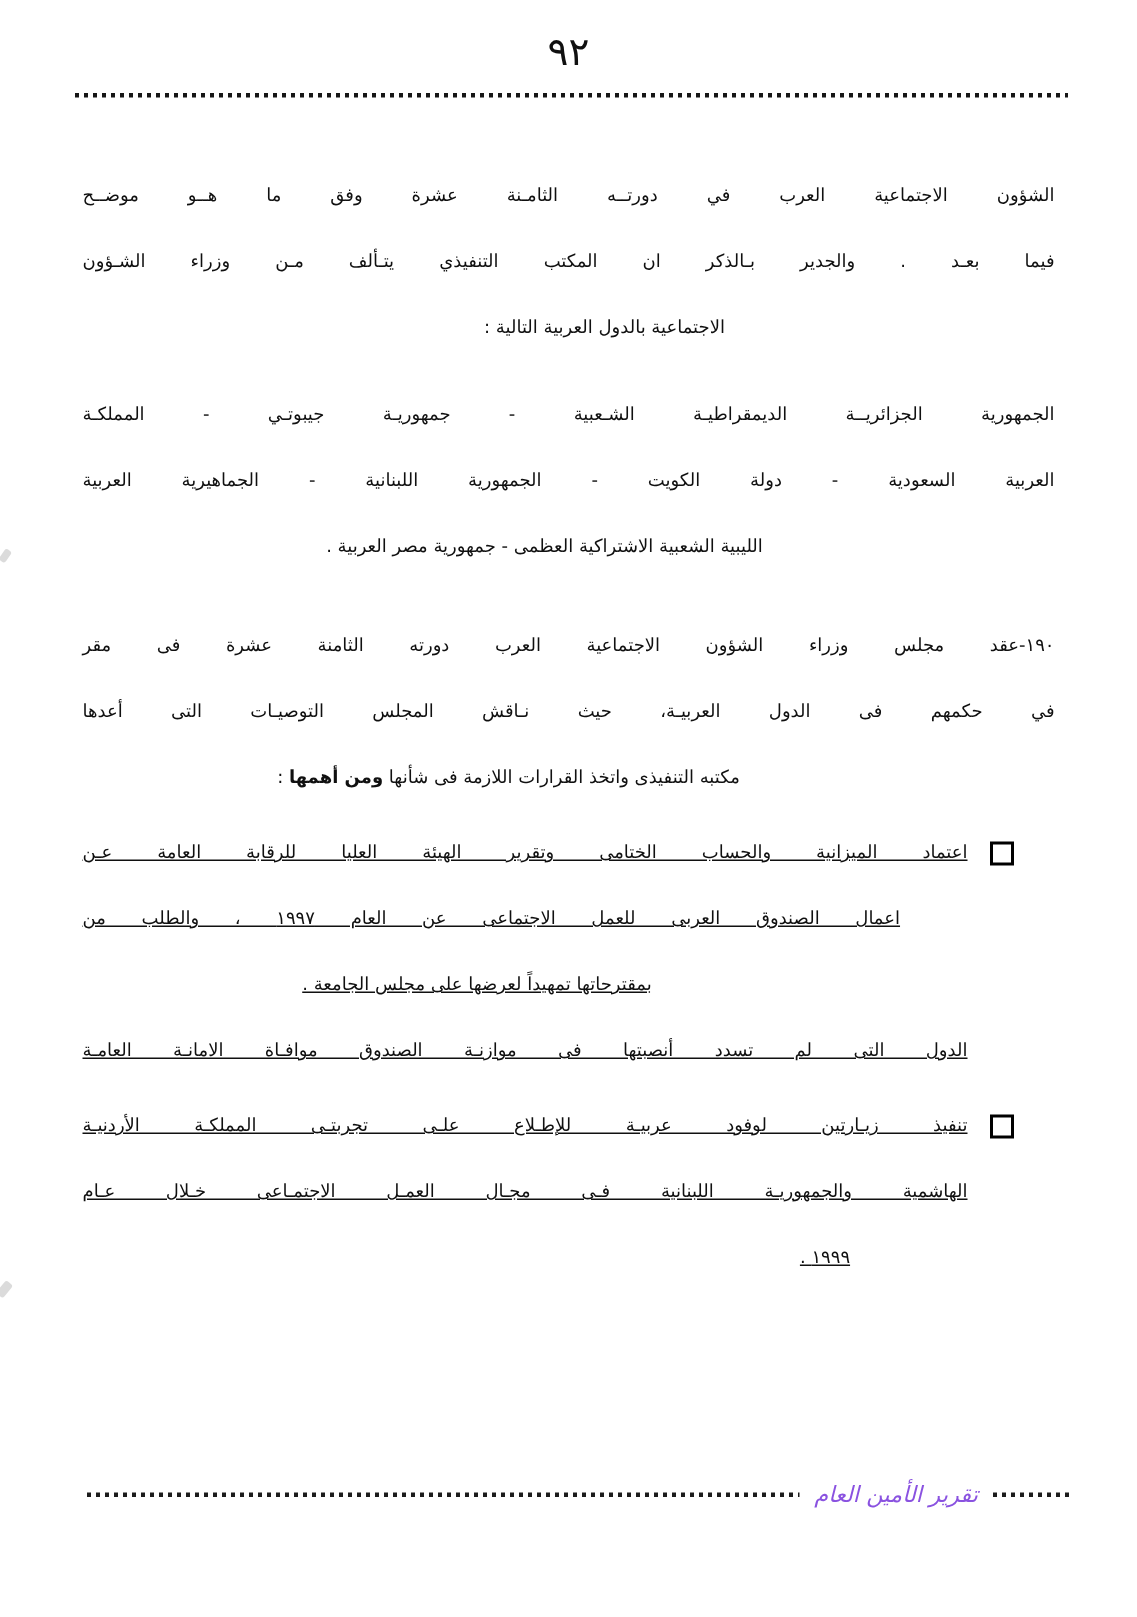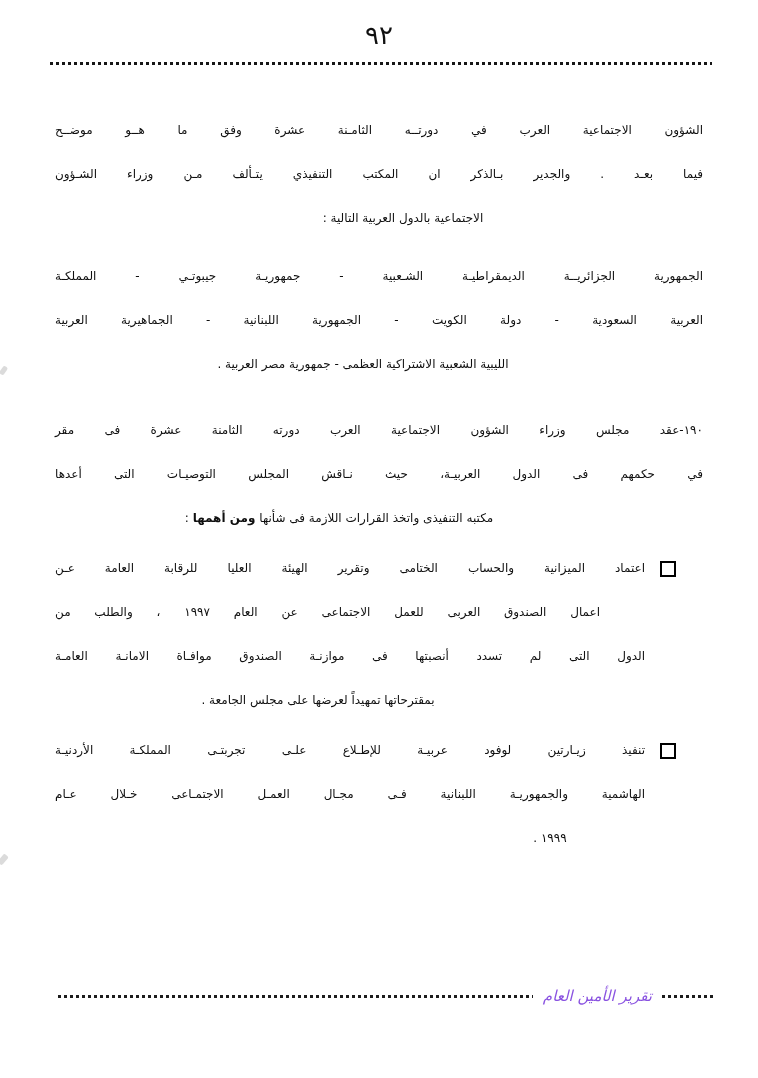--- a/index.html
+++ b/index.html
@@ -24,21 +24,21 @@
   .shift-l80{padding-right:80px;}
   .shift-l64{padding-right:64px;}
   .ind-r45{padding-right:45px;}
   .y1999{padding-left:400px;}
   .sec-countries{margin-top:14px;}
   .sec-190{margin-top:22px;}
   .bullets{margin-top:6px;}
   .bullet-item{display:flex;margin-bottom:6px;}
   .bullet-box{flex:none;width:58px;}
   .sq{width:12px;height:12px;border:2px solid #000;margin:15px 27px 0 0;}
-  .bullet-text{flex:1;min-width:0;}
+  .bullet-text{flex:1;min-width:0;text-decoration:underline;}
   .bold-seg{font-weight:bold;}
   .footer{
     position:absolute;top:984px;left:58px;right:44px;height:24px;
     display:flex;align-items:center;
   }
   .fdash{height:3px;background:repeating-linear-gradient(90deg,#1c1c1c 0 3px,transparent 3px 6px);}
   .fdash.long{flex:1;}
   .fdash.short{width:52px;}
   .fnote{
     flex:none;margin:0 10px;font-size:15px;font-style:italic;color:#6d28d9;
@@ -80,22 +80,22 @@
 
     <div class="bullets">
 
       <div class="bullet-item">
         <div class="bullet-box">
           <div class="sq"></div>
         </div>
         <div class="bullet-text">
           <div class="ln just">اعتماد الميزانية والحساب الختامى وتقرير الهيئة العليا للرقابة العامة عـن</div>
           <div class="ln just ind-r45">اعمال الصندوق العربى للعمل الاجتماعى عن العام ١٩٩٧ ، والطلب من</div>
+          <div class="ln cent shift-l64">بمقترحاتها تمهيداً لعرضها على مجلس الجامعة .</div>
           <div class="ln just">الدول التى لم تسدد أنصبتها فى موازنـة الصندوق موافـاة الامانـة العامـة</div>
-          <div class="ln cent shift-l64">بمقترحاتها تمهيداً لعرضها على مجلس الجامعة .</div>
         </div>
       </div>
 
       <div class="bullet-item">
         <div class="bullet-box">
           <div class="sq"></div>
         </div>
         <div class="bullet-text">
           <div class="ln just">تنفيذ زيـارتين لوفود عربيـة للإطـلاع علـى تجربتـى المملكـة الأردنيـة</div>
           <div class="ln just">الهاشمية والجمهوريـة اللبنانية فـى مجـال العمـل الاجتمـاعى خـلال عـام</div>

